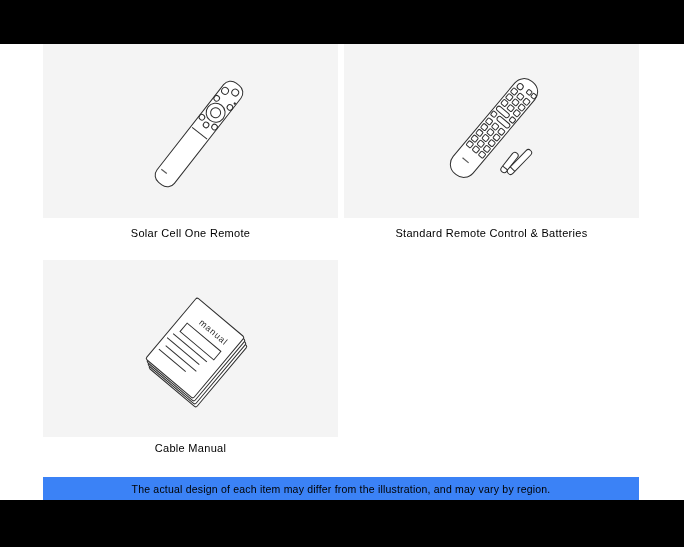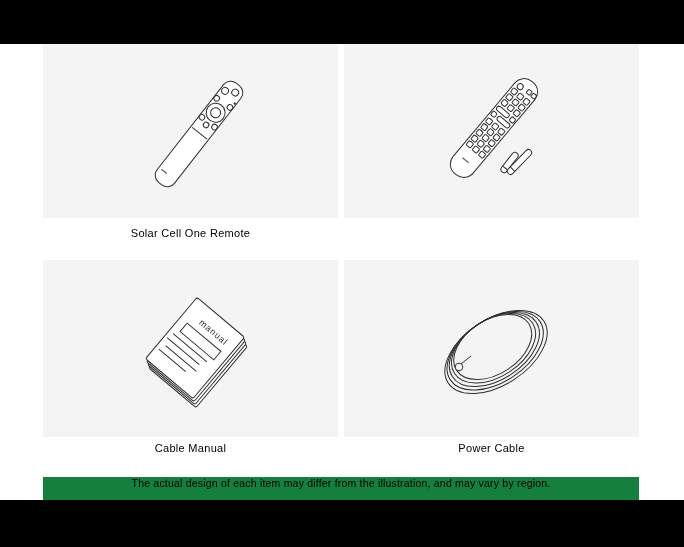--- a/index.html
+++ b/index.html
@@ -16,22 +16,22 @@
   .tile{width:295px;background:#f4f4f4;}
   .row1 .tile{height:174px;}
   .row2 .tile{height:177px;}
   .caption{
     text-align:center;font-size:11px;line-height:13px;letter-spacing:0.3px;
     color:#000;
   }
   .row1 .caption{height:42px;box-sizing:border-box;padding-top:9px;}
   .row2 .caption{height:40px;box-sizing:border-box;padding-top:5px;}
   .note-bar{
-    margin-left:43px;width:596px;height:23px;background:#15803d;
-    display:flex;align-items:flex-start;justify-content:center;
+    margin-left:43px;width:596px;height:23px;background:#3b82f6;
+    display:flex;align-items:center;justify-content:center;
     font-size:10.5px;letter-spacing:0.2px;color:#000;
   }
   svg{display:block;}
   .stroke{fill:none;stroke:#2f2f2f;stroke-width:1;}
   .stroke-fill{fill:#ffffff;stroke:#2f2f2f;stroke-width:1;}
   .cover-text{
     font-family:"Liberation Sans", sans-serif;font-size:9px;letter-spacing:0.8px;
     fill:#2f2f2f;
   }
 </style>
@@ -117,20 +117,21 @@
             <g transform="translate(165.5,118.5) rotate(38)">
               <rect class="stroke-fill" x="-3.2" y="-12" width="6.4" height="24" rx="3.2"></rect>
               <line class="stroke" x1="-3.2" y1="7" x2="3.2" y2="7"></line>
             </g>
             <g transform="translate(175.5,118) rotate(44)">
               <rect class="stroke-fill" x="-3.2" y="-16" width="6.4" height="32" rx="3.2"></rect>
               <line class="stroke" x1="-3.2" y1="10" x2="3.2" y2="10"></line>
             </g>
           </svg>
         </div>
+        <div class="caption">Standard Remote Control &amp; Batteries</div>
       </div>
     </div>
 
     <div class="acc-row row2">
       <div class="cell">
         <div class="tile">
           <svg width="295" height="177" viewBox="0 0 295 177">
 
             <g transform="translate(3,9)">
                 <g transform="translate(152,88) rotate(40)">
@@ -155,36 +156,20 @@
               <line class="stroke" x1="-26" y1="3" x2="18" y2="3"></line>
               <line class="stroke" x1="-28" y1="10" x2="14" y2="10"></line>
               <line class="stroke" x1="-24" y1="17" x2="16" y2="17"></line>
               <line class="stroke" x1="-27" y1="24" x2="8" y2="24"></line>
             </g>
           </svg>
         </div>
         <div class="caption">Cable Manual</div>
       </div>
 
-      <div class="cell">
-        <div class="tile">
-          <svg width="295" height="177" viewBox="0 0 295 177">
-            <g transform="rotate(-33 152 92)">
-              <ellipse class="stroke" cx="152" cy="92" rx="57" ry="33"></ellipse>
-              <ellipse class="stroke" cx="152" cy="90.5" rx="53.5" ry="31.5"></ellipse>
-              <ellipse class="stroke" cx="152" cy="89" rx="50" ry="30"></ellipse>
-              <ellipse class="stroke" cx="152" cy="87.5" rx="46.5" ry="28.5"></ellipse>
-              <ellipse class="stroke" cx="152" cy="86" rx="43" ry="27"></ellipse>
-            </g>
-            <line class="stroke" x1="117" y1="104" x2="127" y2="96"></line>
-            <circle class="stroke-fill" cx="115" cy="107" r="3.8"></circle>
-          </svg>
-        </div>
-        <div class="caption">Power Cable</div>
-      </div>
     </div>
   </div>
 
   <div class="note-bar">
     <span>The actual design of each item may differ from the illustration, and may vary by region.</span>
   </div>
 
   <div class="letterbox bottom"></div>
 
 </div>

